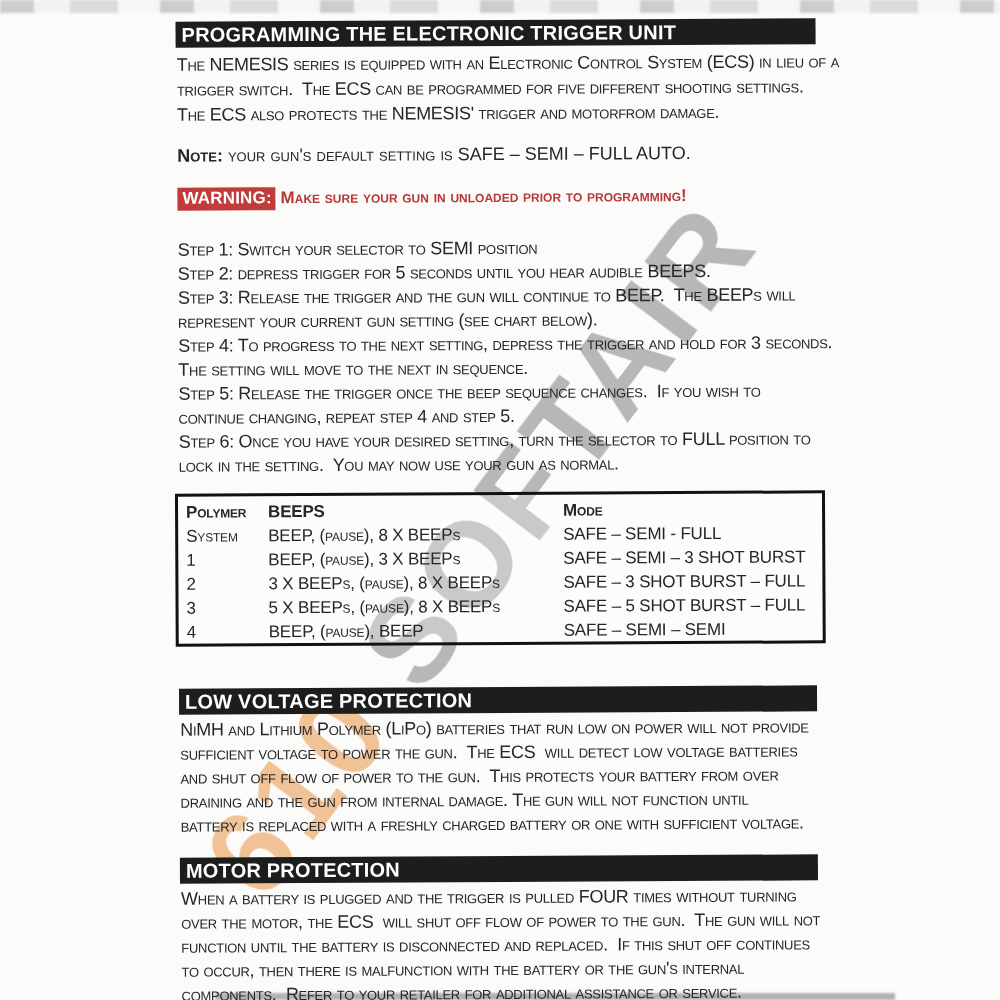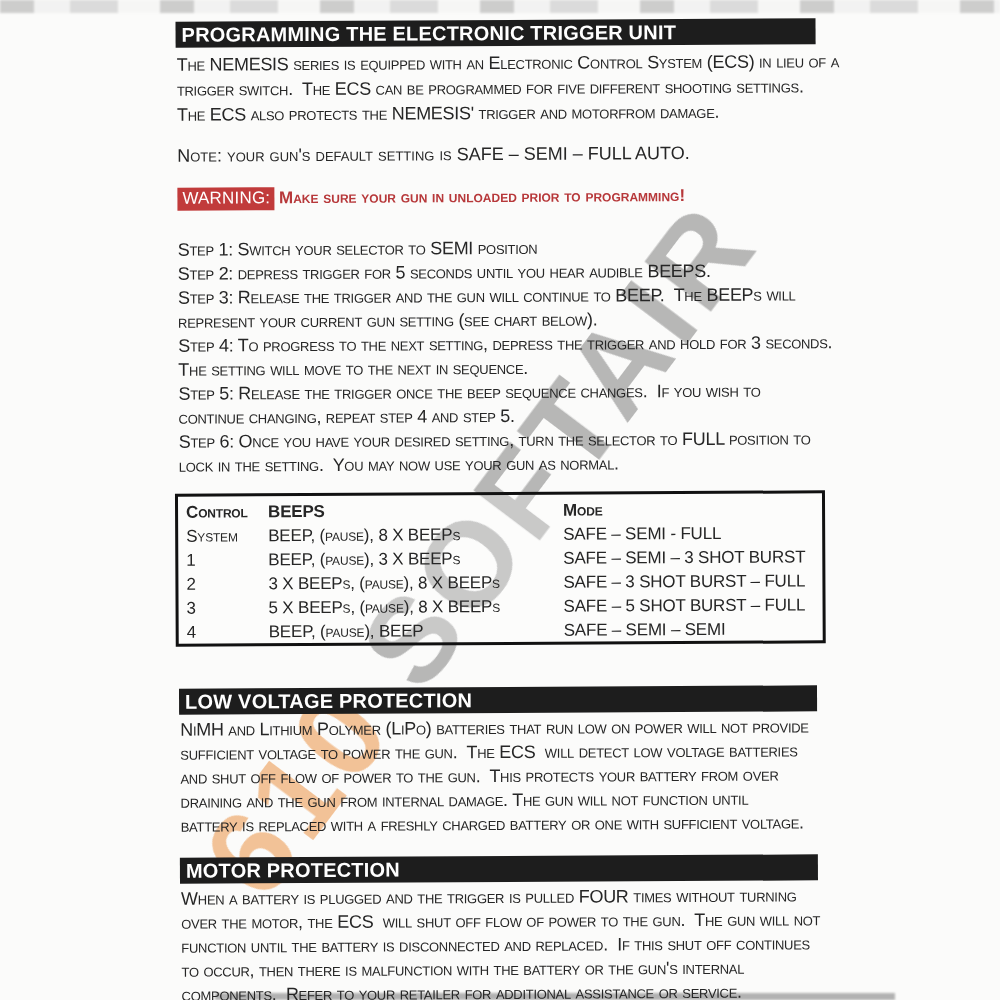--- a/index.html
+++ b/index.html
@@ -52,25 +52,25 @@
   }
   .textblock{position:absolute;left:179px;}
   .line{
     white-space:pre;
     font-size:18px;line-height:25px;
     letter-spacing:-.3px;
   }
   .steps .line{line-height:24px;}
   .body24 .line{line-height:24px;}
   .noteline{position:absolute;left:179px;font-size:18px;white-space:pre;}
-  .notelabel{font-weight:normal;}
+  .notelabel{font-weight:bold;}
   .warnrow{position:absolute;left:179px;font-size:17px;white-space:pre;}
   .warnbox{
     display:inline-block;background:#c13b3b;color:#fff;
-    font-weight:normal;padding:1px 4px 2px 5px;letter-spacing:.2px;
+    font-weight:bold;padding:1px 4px 2px 5px;letter-spacing:.2px;
   }
   .warntext{color:#b7383a;font-weight:bold;}
   .beep-table{
     position:absolute;top:492px;left:175px;width:650px;height:153px;
     border:3px solid #111;box-sizing:border-box;
     background:rgba(255,255,255,.25);
   }
   .trow{
     display:grid;grid-template-columns:82px 295px 1fr;
     padding-left:8px;
@@ -112,21 +112,21 @@
       <div class="line">Step 4: To progress to the next setting, depress the trigger and hold for 3 seconds.</div>
       <div class="line">The setting will move to the next in sequence.</div>
       <div class="line">Step 5: Release the trigger once the beep sequence changes.  If you wish to</div>
       <div class="line">continue changing, repeat step 4 and step 5.</div>
       <div class="line">Step 6: Once you have your desired setting, turn the selector to FULL position to</div>
       <div class="line">lock in the setting.  You may now use your gun as normal.</div>
     </div>
 
     <div class="beep-table smcaps">
       <div class="trow head">
-        <span>Control</span>
+        <span>Polymer</span>
         <span>BEEPS</span>
         <span>Mode</span>
       </div>
       <div class="trow">
         <span>System</span>
         <span>BEEP, (pause), 8 X BEEPs</span>
         <span>SAFE – SEMI - FULL</span>
       </div>
       <div class="trow">
         <span>1</span>

